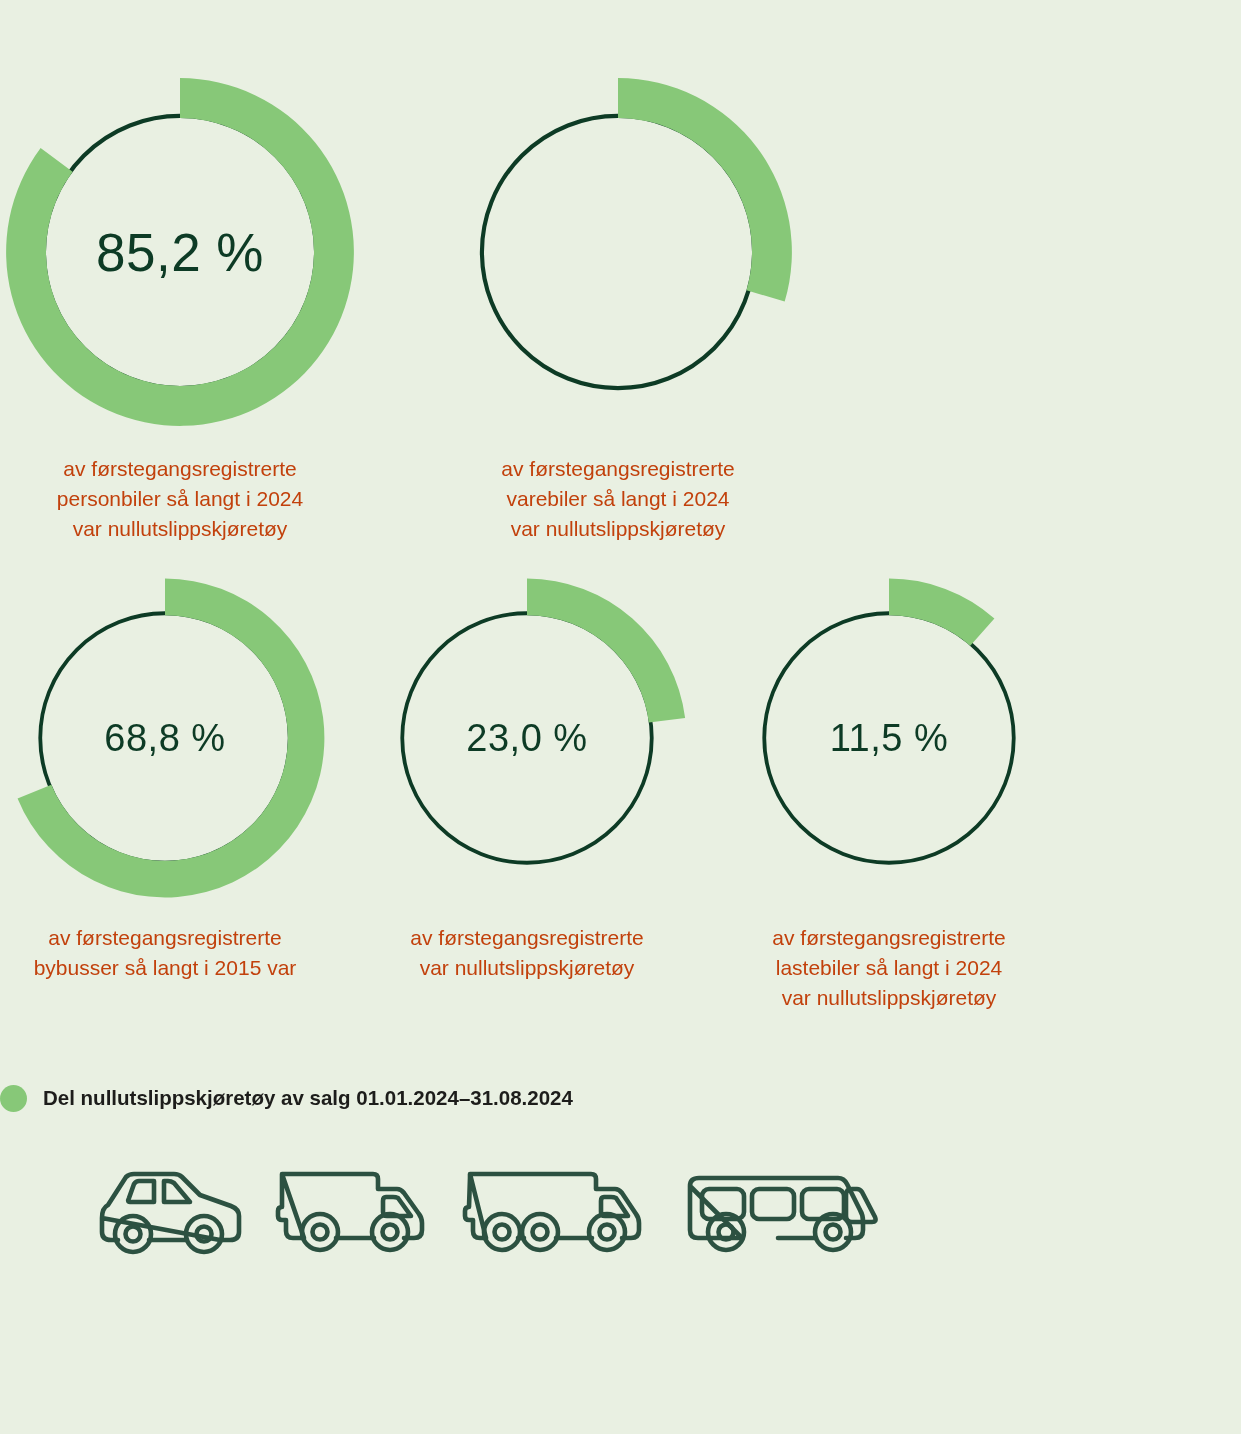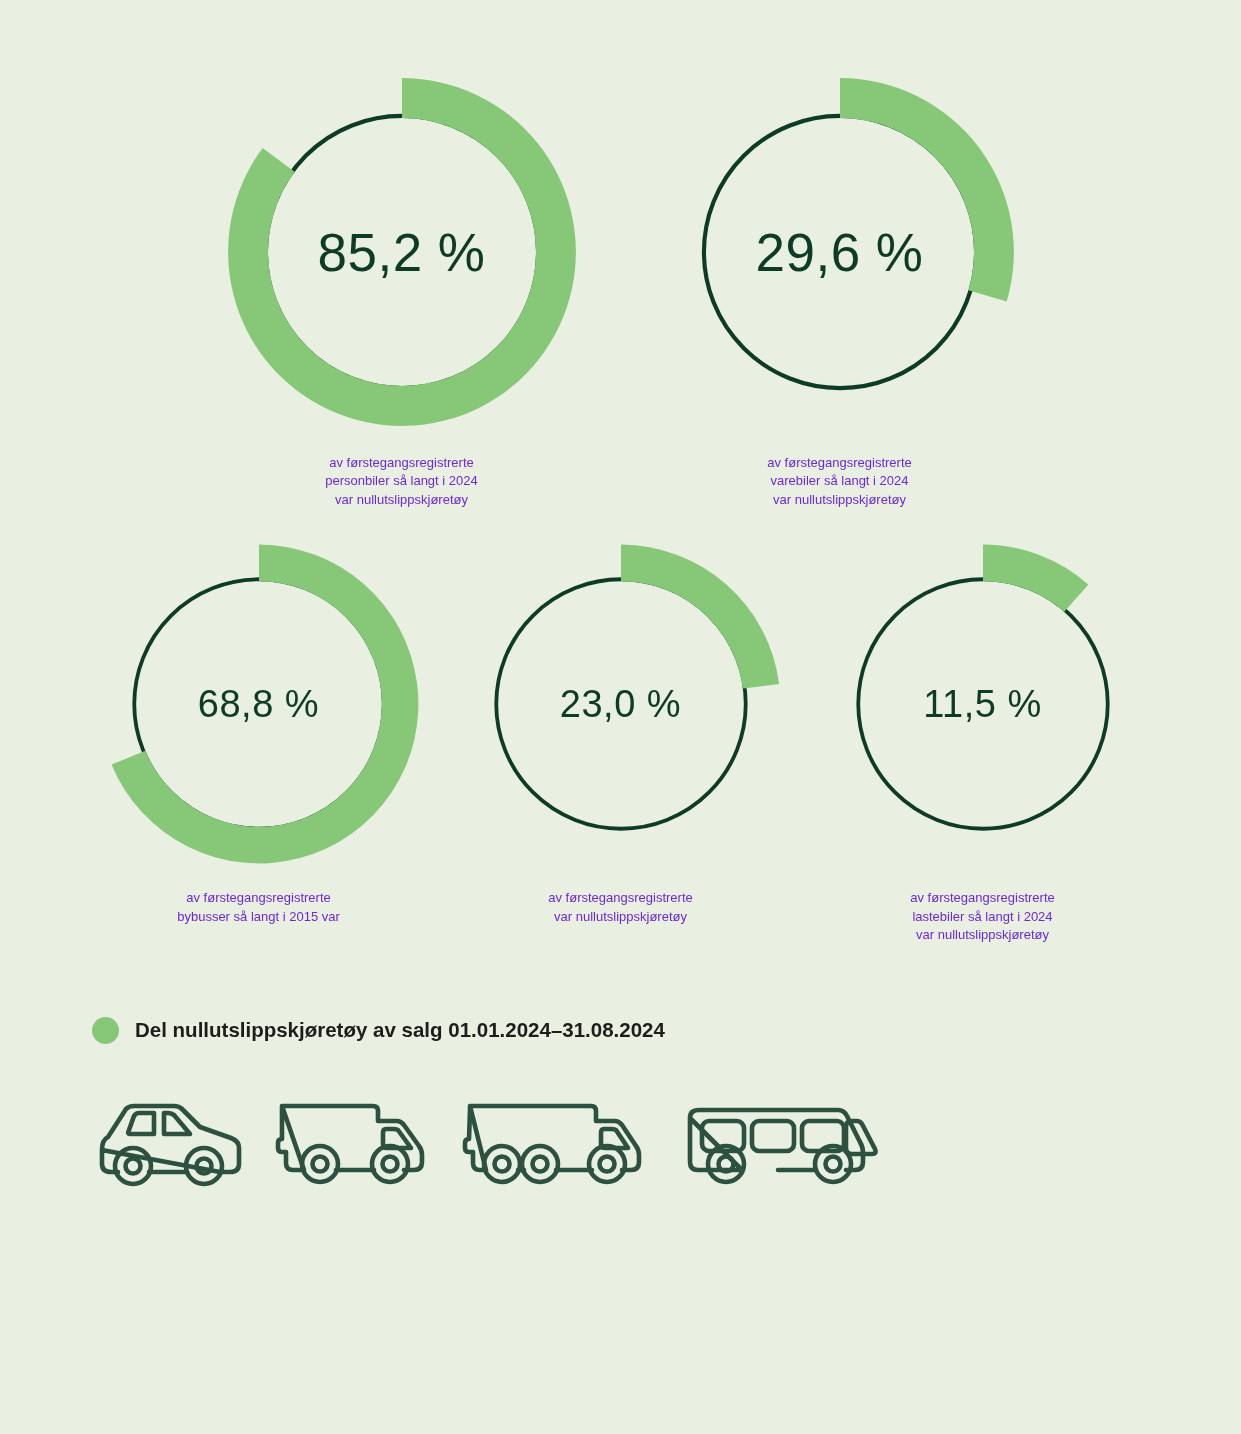--- a/index.html
+++ b/index.html
@@ -18,21 +18,21 @@
 
   .page {
     width: 1241px;
     height: 1434px;
     position: relative;
   }
 
   
   .row {
     display: flex;
-    justify-content: center;
+    justify-content: flex-start;
     align-items: flex-start;
   }
 
   #row-top {
     padding-top: 72px;
     gap: 78px;
   }
 
   #row-bottom {
     padding-top: 30px;
@@ -58,43 +58,42 @@
     transform: translateY(-50%);
     text-align: center;
     font-weight: 400;
     color: #0D3B25;
     letter-spacing: 0.5px;
     white-space: nowrap;
   }
 
   .caption {
     text-align: center;
-    color: #6d28d9;
-    font-size: 13px;
+    color: #c2410c;
+    font-size: 21px;
     line-height: 1.42;
     font-weight: 400;
   }
   .caption b {
     font-weight: 400;
   }
 
   
   #row-top .donut-value { font-size: 53px; }
   #row-top .caption { margin-top: 22px; }
 
   #row-bottom .donut-value { font-size: 38px; }
   #row-bottom .caption { margin-top: 20px; }
 
   
   .legend {
     display: flex;
     align-items: center;
     gap: 16px;
     margin-top: 72px;
-    padding-left: 92px;
   }
   .legend-swatch {
     width: 27px;
     height: 27px;
     border-radius: 50%;
     background: #87C878;
     flex: none;
   }
   .legend-label {
     font-size: 20.5px;
@@ -127,21 +126,21 @@
         <div class="caption">
           <div><span>av førstegangsregistrerte</span></div>
           <div><b>personbiler</b><span> så langt i 2024</span></div>
           <div><span>var nullutslippskjøretøy</span></div>
         </div>
       </div>
       <div class="chart-cell">
         <div class="donut-wrap" style="width: 360px; height: 360px;"><svg width="360" height="360" viewBox="0 0 360 360">
             <circle cx="180" cy="180" r="136.08" fill="none" stroke="#0D3B25" stroke-width="4.14"></circle>
             <path d="M 180 6.1200000000000045 A 173.88 173.88 0 0 1 346.66776867434135 229.55914935827948 L 308.45150494621856 218.19543136360153 A 134.01000000000002 134.01000000000002 0 0 0 180 45.98999999999998 Z" fill="#87C878"></path>
-          </svg><div class="donut-value">29,6 %</div></div>
+          </svg></div>
         <div class="caption">
           <div><span>av førstegangsregistrerte</span></div>
           <div><b>varebiler</b><span> så langt i 2024</span></div>
           <div><span>var nullutslippskjøretøy</span></div>
         </div>
       </div>
     </div>
 
   <div class="row" id="row-bottom">
       <div class="chart-cell">

